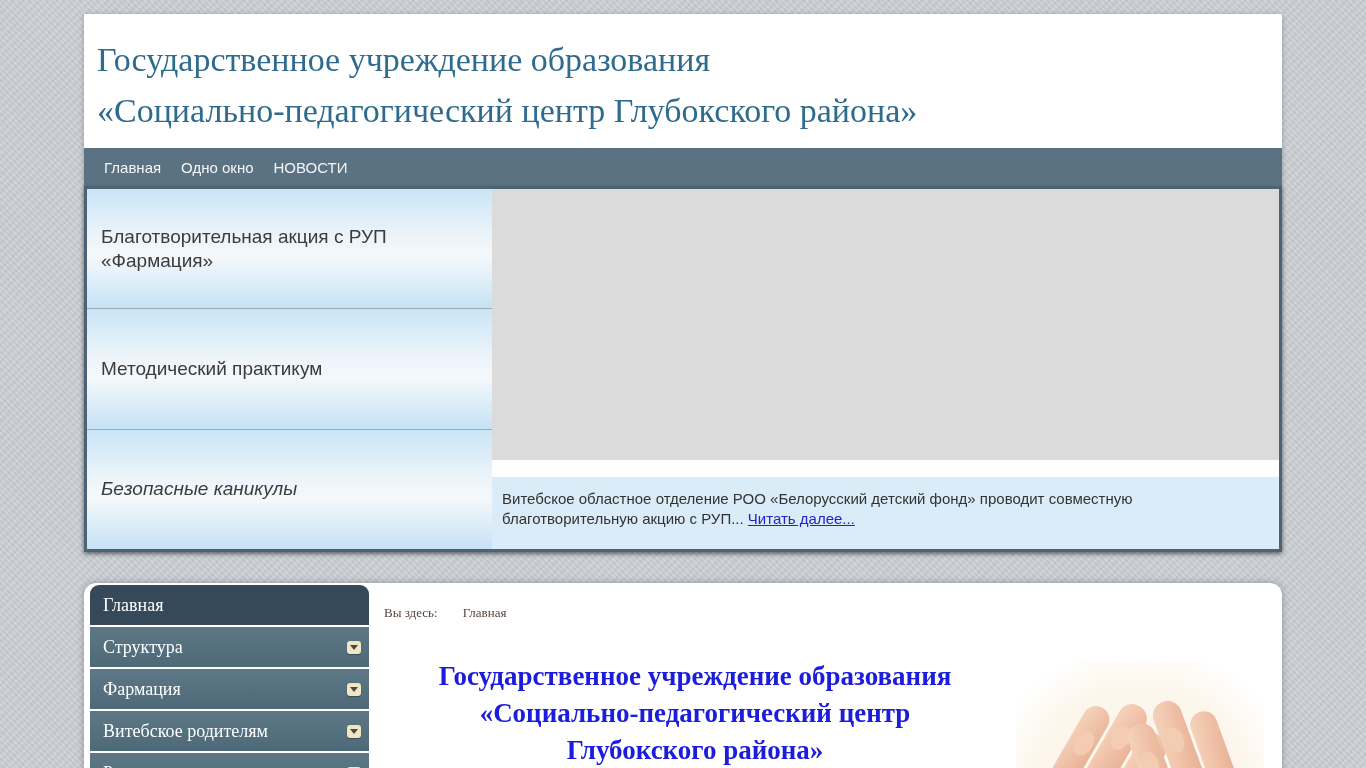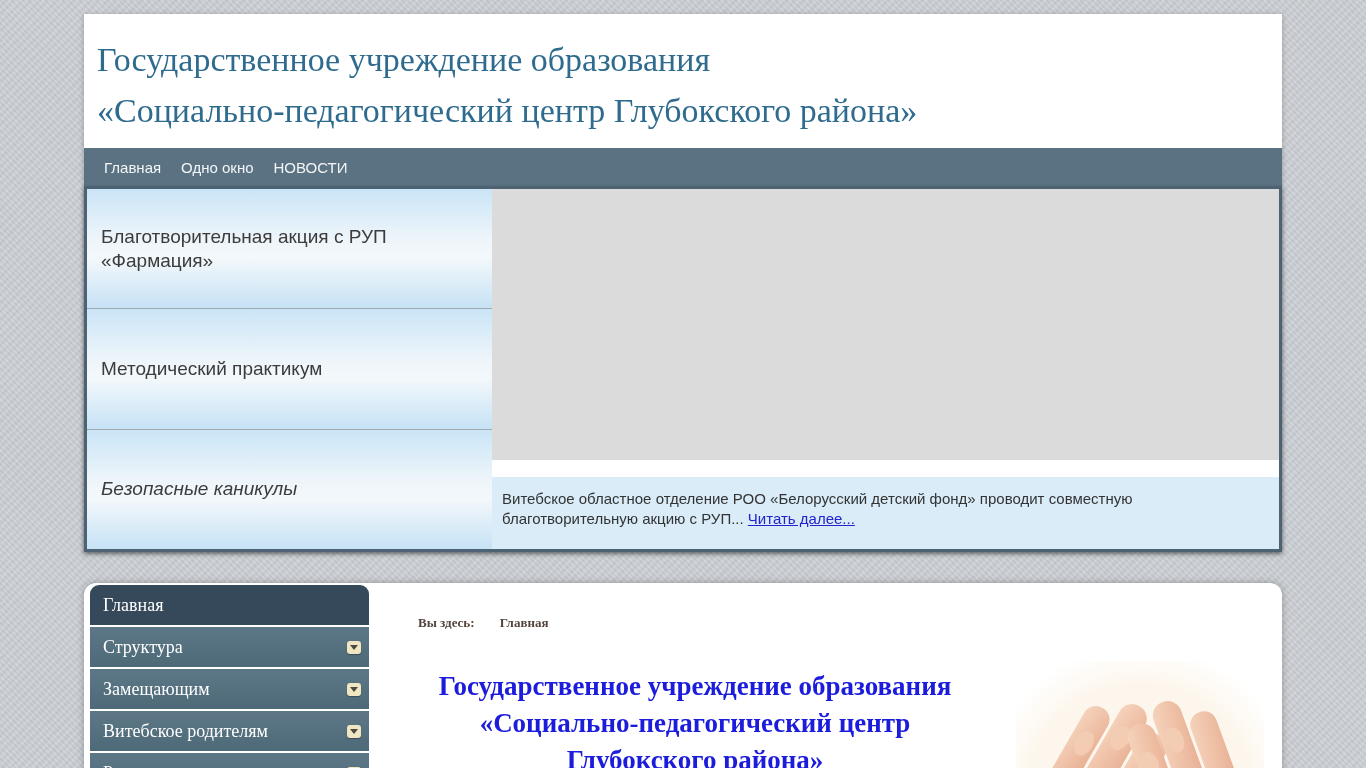--- a/index.html
+++ b/index.html
@@ -89,22 +89,22 @@
   }
   .arrow-chip::after {
     content:""; display:block;
     border-left:4px solid transparent; border-right:4px solid transparent;
     border-top:5px solid #4a4a42;
   }
   .content {
     margin-left:300px; position:relative; height:100%;
   }
   .breadcrumb {
-    padding-top:32px; margin-left:34px;
-    font-family:"Liberation Serif", serif; font-weight:bold;
+    padding-top:22px; 
+    font-family:"Liberation Serif", serif; font-weight:normal;
     font-size:13px; color:#54453c;
   }
   .breadcrumb .bc-current {
     margin-left:22px; color:#54453c; text-decoration:none; cursor:pointer;
   }
   .content-title {
     margin-top:37px; margin-right:276px;
     text-align:center;
     font-family:"Liberation Serif", serif; font-weight:bold;
     font-size:27px; line-height:37px;
@@ -153,21 +153,21 @@
 <div class="bottom-box">
   <ul class="sidebar">
     <li class="active">
       <span>Главная</span>
     </li>
     <li>
       <span>Структура</span>
       <span class="arrow-chip"></span>
     </li>
     <li>
-      <span>Замещающим</span>
+      <span>Фармация</span>
       <span class="arrow-chip"></span>
     </li>
     <li>
       <span>Витебское родителям</span>
       <span class="arrow-chip"></span>
     </li>
     <li>
       <span>Родителям</span>
       <span class="arrow-chip"></span>
     </li>

